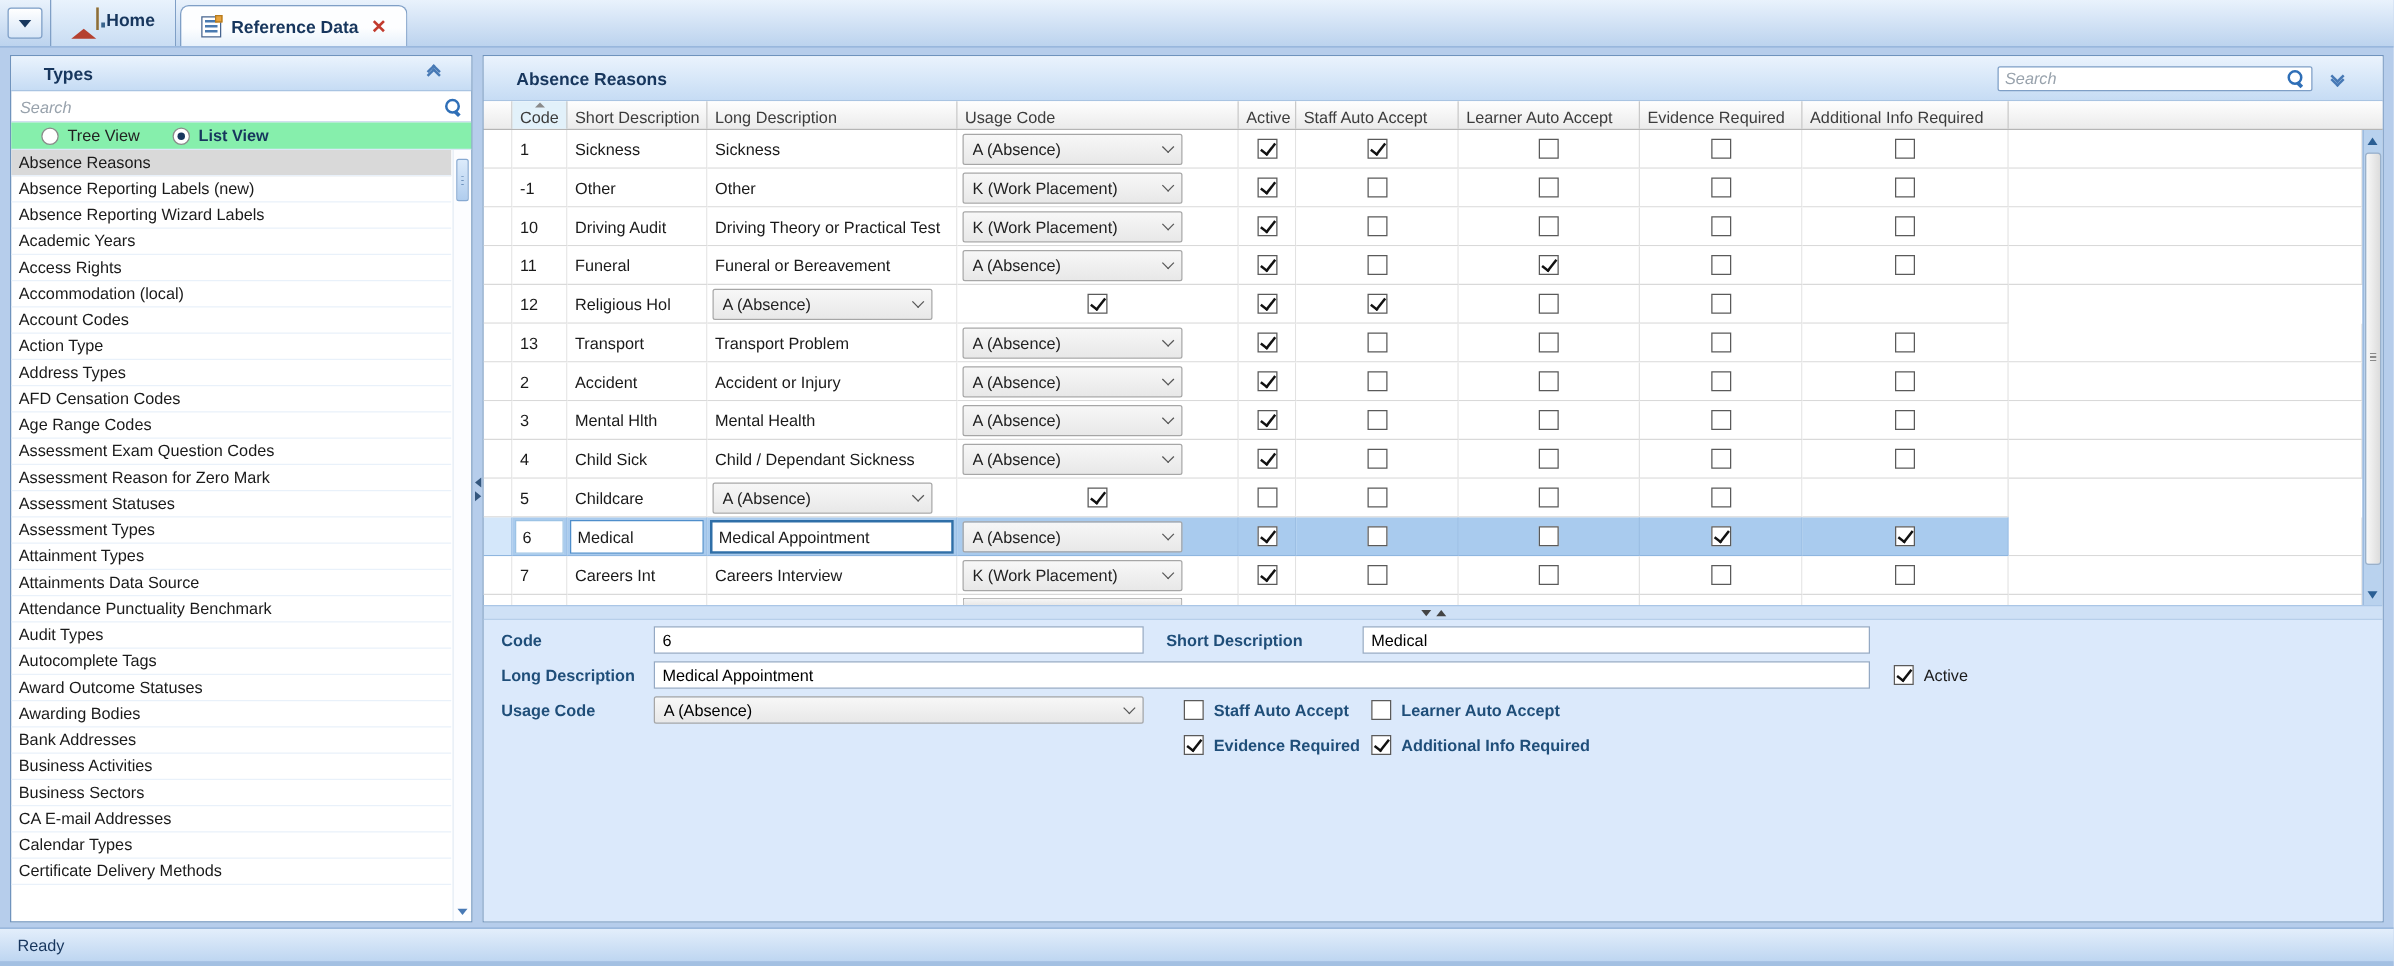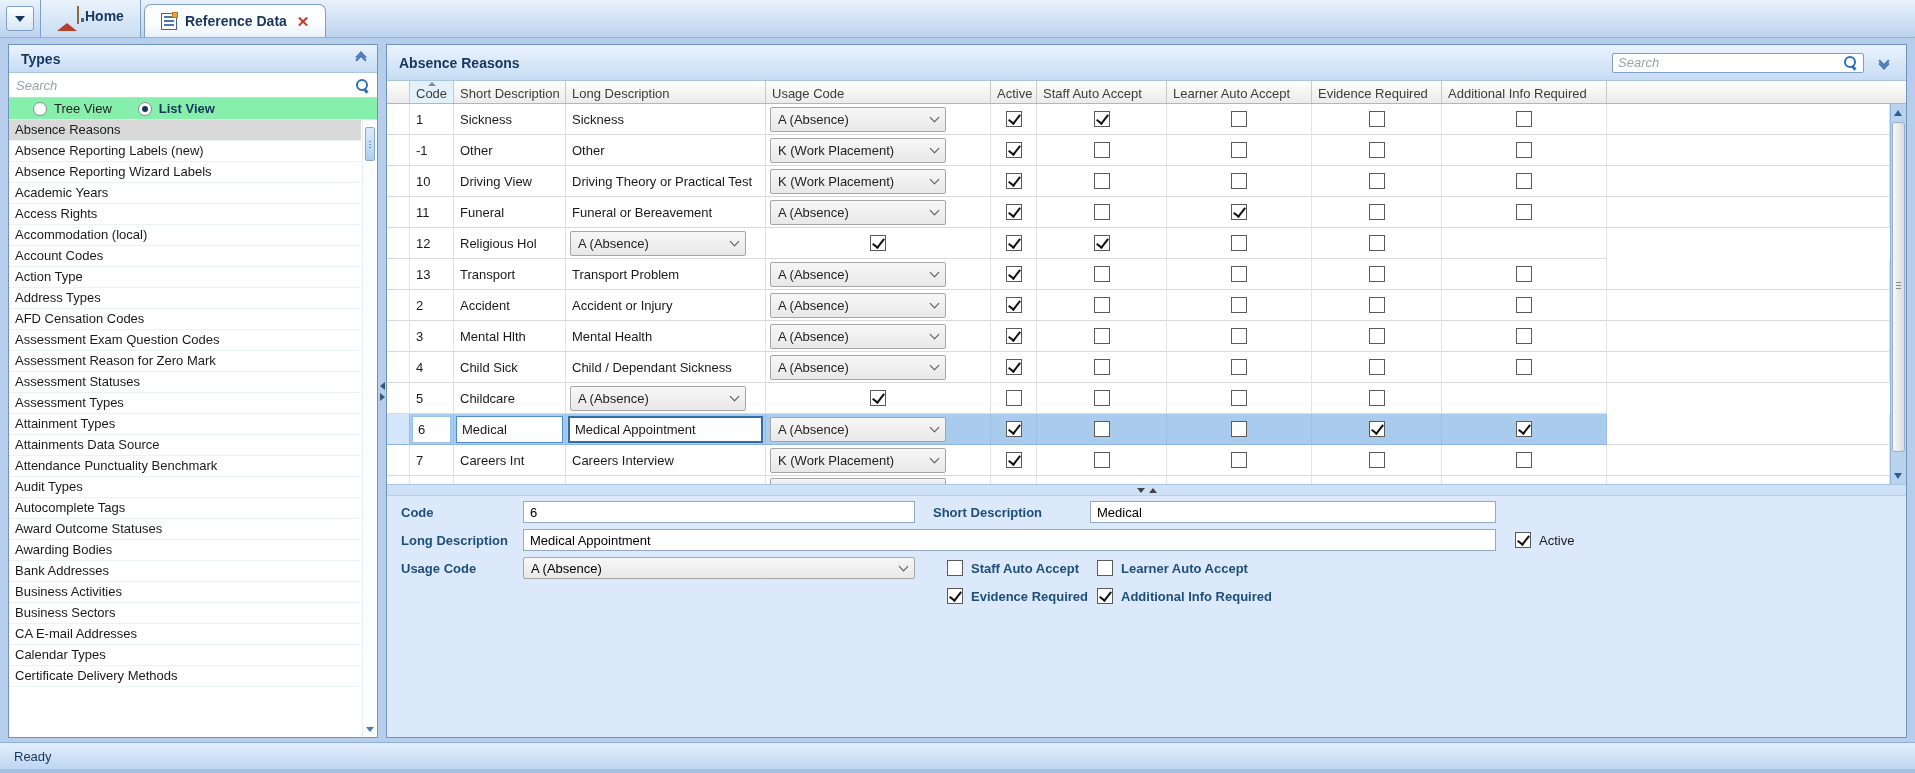--- a/index.html
+++ b/index.html
@@ -23,21 +23,21 @@
   .house .bodyp { width:12px; height:8px; background:#ead9ae; border:1px solid #8a6d3b; margin:0 auto; position:relative; }
   .house .door { position:absolute; left:3px; bottom:1px; width:3px; height:4px; background:#39648c; }
   .doc { width:16px; height:17px; background:#fff; border:1px solid #46648f; position:relative; }
   .doc i { display:block; height:2px; background:#4a7ab0; margin:2px 2px 0; }
   .doc .corner { position:absolute; top:-2px; right:-2px; width:6px; height:6px; background:#e8a33d; border:1px solid #b57b1f; }
   .closex { color:#c23b2e; font-weight:bold; font-size:15px; line-height:1; margin-left:2px; }
 
   
   .panel { position:absolute; top:44px; height:694px; border:1px solid #6f93bd; background:#fff; display:flex; flex-direction:column; }
   .phead { background:linear-gradient(#eaf3fd,#c6dcf4); border-bottom:1px solid #a9c4e2;
-    display:flex; align-items:center; padding:0 12px; color:#17365d; font-weight:bold; font-size:14px; flex:none; }
+    display:flex; align-items:center; padding:0 26px; color:#17365d; font-weight:bold; font-size:14px; flex:none; }
   .chev { display:inline-block; width:8px; height:8px; border-left:2px solid #4779b5; border-top:2px solid #4779b5; }
   .chev.up { transform:rotate(45deg); }
   .chev.down { transform:rotate(225deg); }
   .chev2 { display:flex; flex-direction:column; gap:0; }
   .chev2.up .chev:last-child { margin-top:-5px; }
   .chev2.down .chev:last-child { margin-top:-5px; }
 
   .mag { position:relative; width:15px; height:15px; flex:none; }
   .mag::before { content:""; position:absolute; left:1px; top:1px; width:8px; height:8px; border:2px solid #2f6fb7; border-radius:50%; }
   .mag::after { content:""; position:absolute; left:10px; top:10px; width:5px; height:2.5px; background:#2f6fb7; transform:rotate(45deg); transform-origin:0 0; }
@@ -179,20 +179,21 @@
         <div class="titem sel">Absence Reasons</div>
         <div class="titem">Absence Reporting Labels (new)</div>
         <div class="titem">Absence Reporting Wizard Labels</div>
         <div class="titem">Academic Years</div>
         <div class="titem">Access Rights</div>
         <div class="titem">Accommodation (local)</div>
         <div class="titem">Account Codes</div>
         <div class="titem">Action Type</div>
         <div class="titem">Address Types</div>
         <div class="titem">AFD Censation Codes</div>
+        <div class="titem">Age Range Codes</div>
         <div class="titem">Assessment Exam Question Codes</div>
         <div class="titem">Assessment Reason for Zero Mark</div>
         <div class="titem">Assessment Statuses</div>
         <div class="titem">Assessment Types</div>
         <div class="titem">Attainment Types</div>
         <div class="titem">Attainments Data Source</div>
         <div class="titem">Attendance Punctuality Benchmark</div>
         <div class="titem">Audit Types</div>
         <div class="titem">Autocomplete Tags</div>
         <div class="titem">Award Outcome Statuses</div>
@@ -298,21 +299,21 @@
             <span class="cb"></span>
           </div>
           <div class="gc cbc">
             <span class="cb"></span>
           </div>
           <div class="gc fill"></div>
         </div>
         <div class="grow gr">
           <div class="gc ind"></div>
           <div class="gc code">10</div>
-          <div class="gc short">Driving View</div>
+          <div class="gc short">Driving Audit</div>
           <div class="gc long">Driving Theory or Practical Test</div>
           <div class="gc usage">
             <div class="combo">
               <span class="cv">K (Work Placement)</span>
               <span class="ar"></span>
             </div>
           </div>
           <div class="gc cbc">
             <span class="cb on"></span>
           </div>

